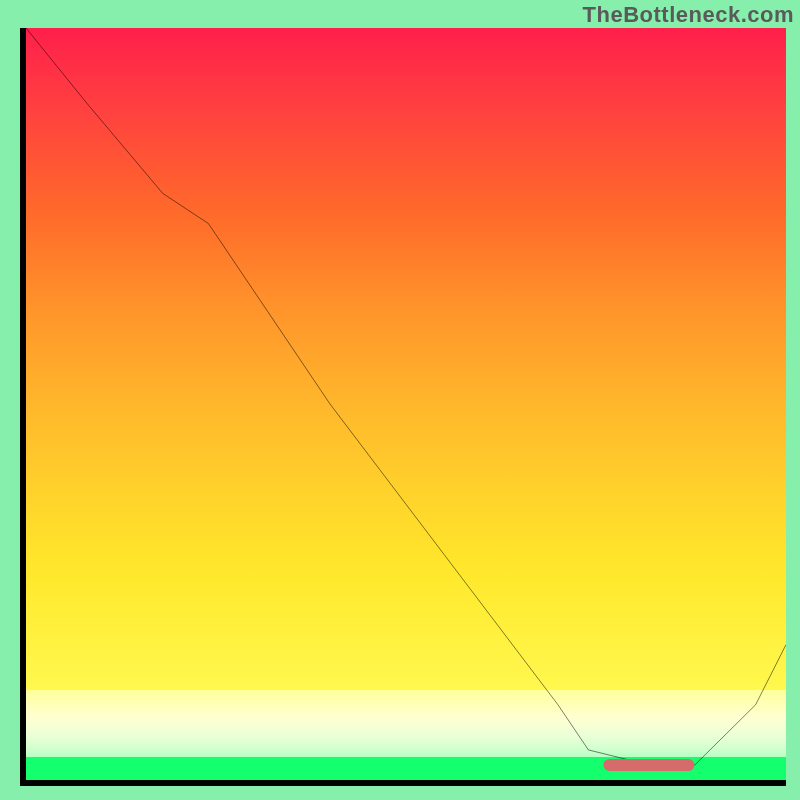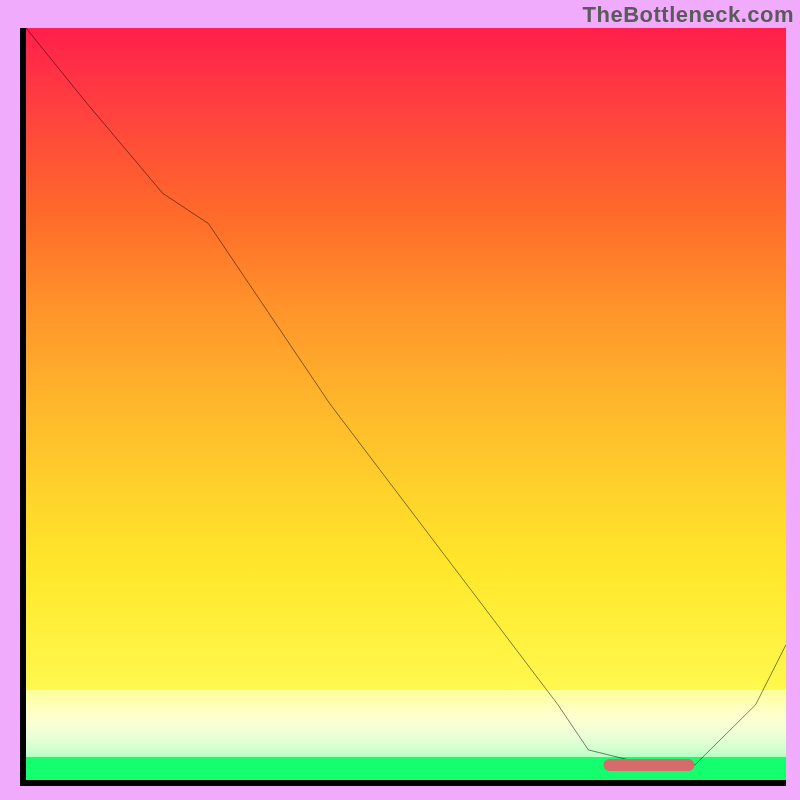--- a/index.html
+++ b/index.html
@@ -9,21 +9,21 @@
     height: 800px;
     overflow: hidden;
     font-family: Arial, Helvetica, sans-serif;
     background: #ffffff;
   }
 
   .page {
     position: relative;
     width: 800px;
     height: 800px;
-    background: #f0abfc;
+    background: #86efac;
   }
 
   .watermark {
     position: absolute;
     top: 2px;
     right: 6px;
     font-size: 22px;
     font-weight: bold;
     color: #5a5a5a;
     letter-spacing: 0.5px;

